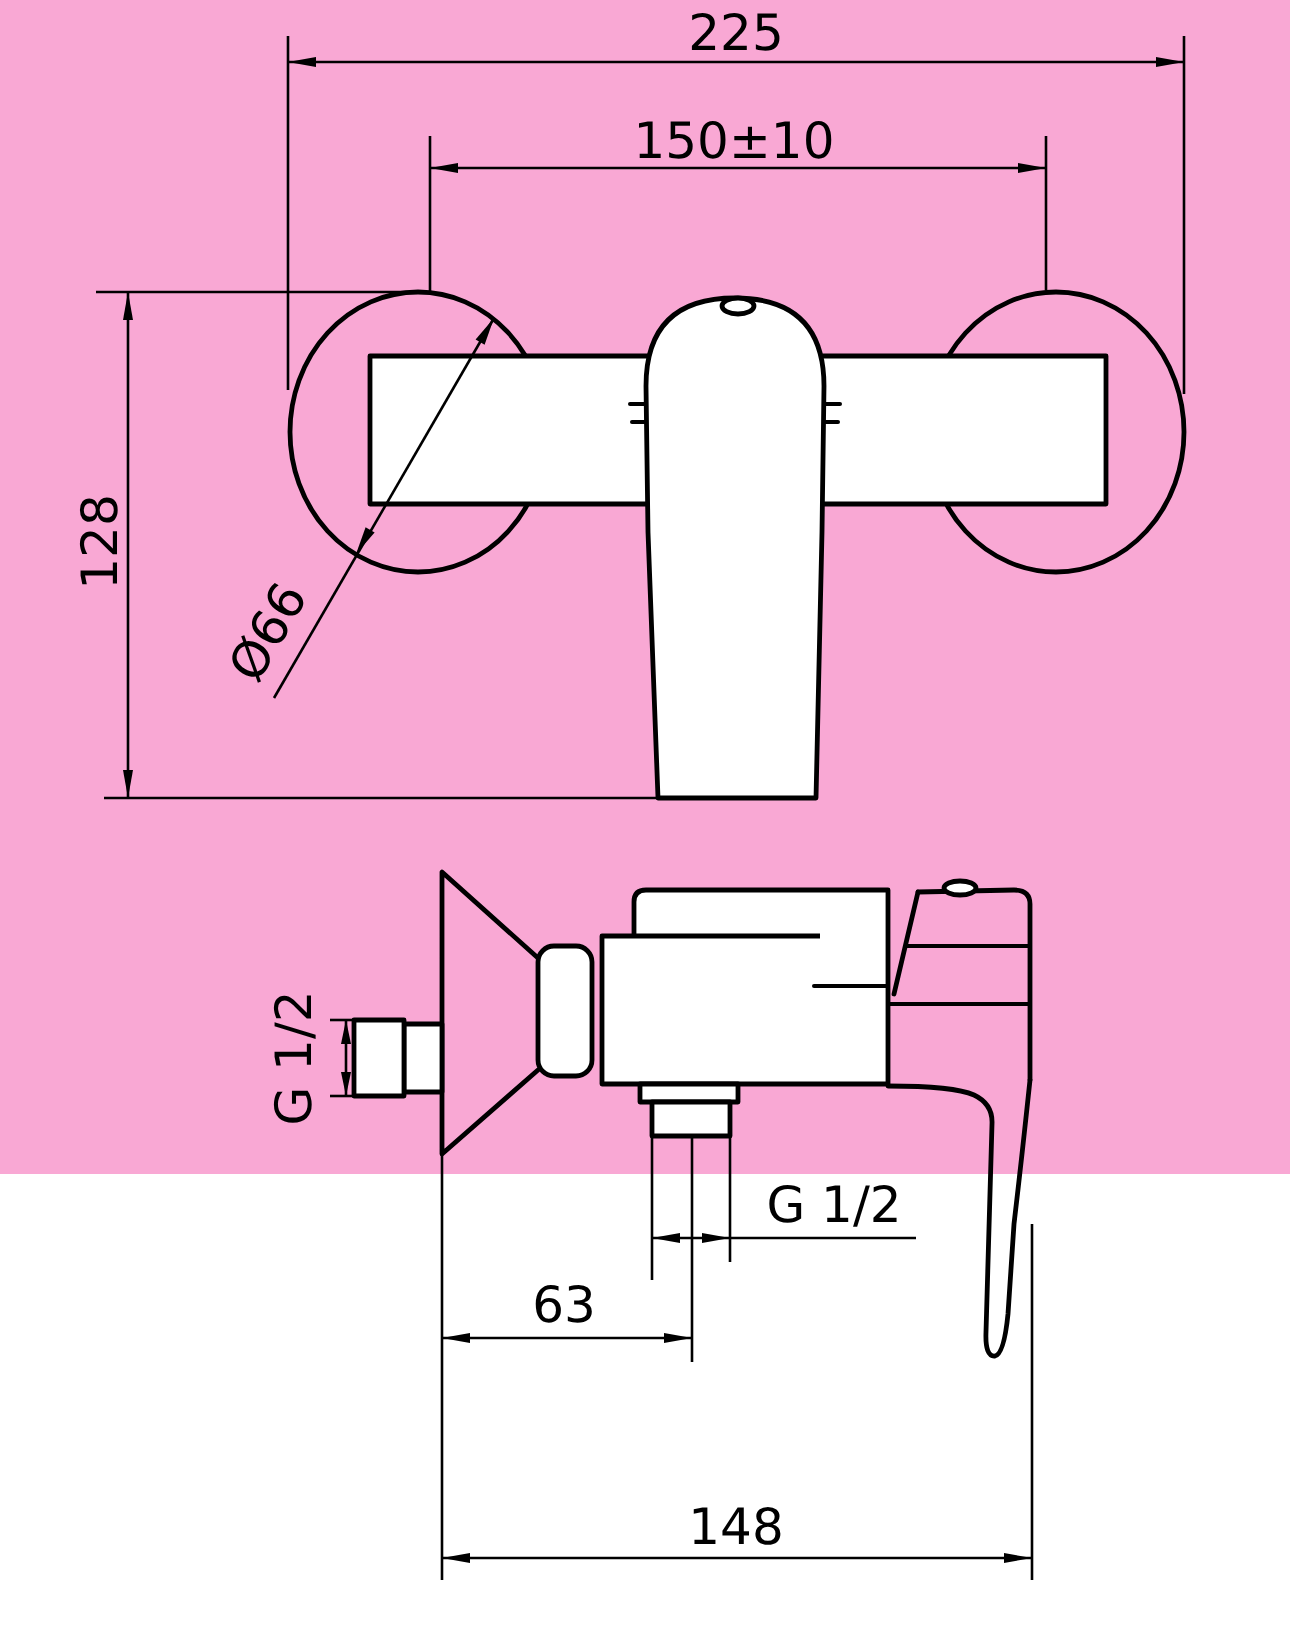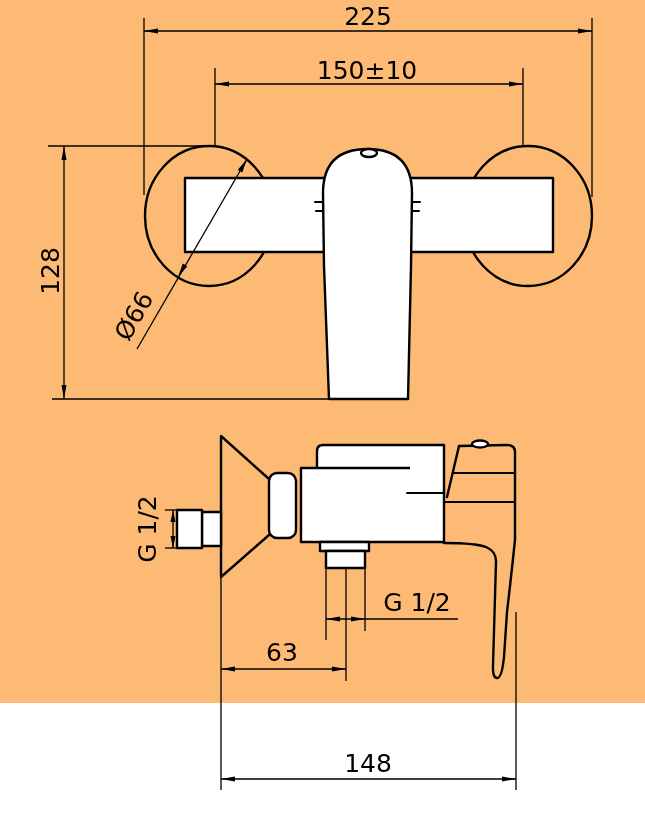--- a/index.html
+++ b/index.html
@@ -7,22 +7,22 @@
     padding: 0;
     background: #ffffff;
     width: 645px;
     height: 825px;
     overflow: hidden;
     font-family: "DejaVu Sans", sans-serif;
   }
   #canvas {
     position: relative;
     width: 645px;
-    height: 703px;
-    background: #fdba74;
+    height: 587px;
+    background: #f9a8d4;
   }
   svg { display: block; }
   .obj  { stroke: #000; stroke-width: 2.4; fill: none; stroke-linecap: round; stroke-linejoin: round; }
   .objf { stroke: #000; stroke-width: 2.4; fill: #fff; stroke-linejoin: round; }
   .obj2 { stroke: #000; stroke-width: 2;   fill: none; stroke-linecap: round; }
   .dim  { stroke: #000; stroke-width: 1.3; fill: none; }
   .ah   { fill: #000; stroke: none; }
   .dimtext {
     font-family: "DejaVu Sans", sans-serif;
     font-size: 25px;

